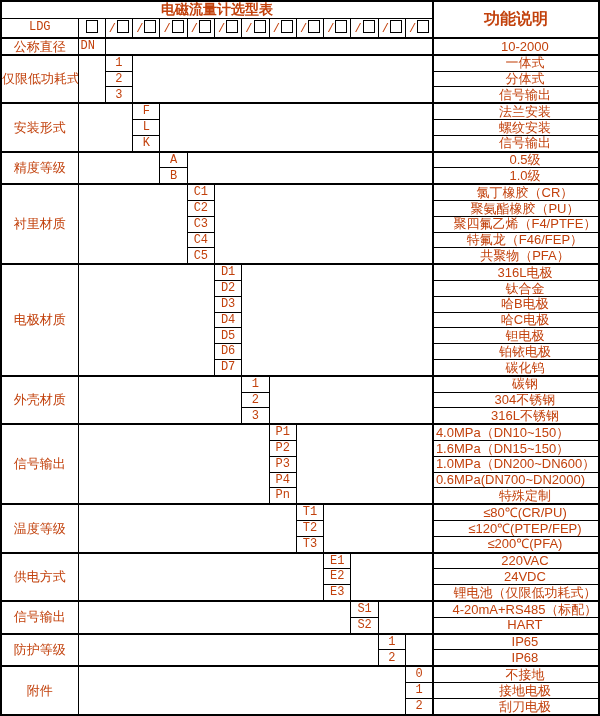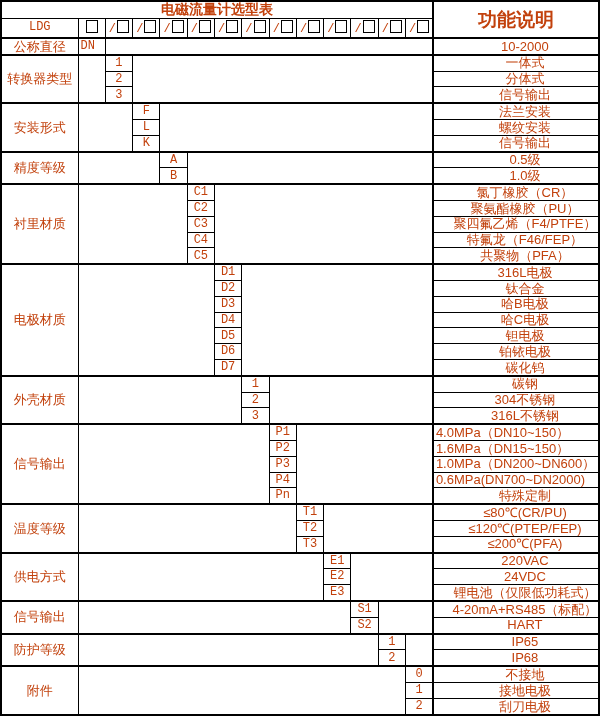--- a/index.html
+++ b/index.html
@@ -12,21 +12,21 @@
   }
   td{
     border:1px solid #000;padding:0;margin:0;
     text-align:center;vertical-align:middle;
     overflow:hidden;white-space:nowrap;line-height:1.05;
   }
   tr.t1{height:17px;}
   tr.t2{height:20px;padding-left:28px;}
   tr.gt > td{border-top:2px solid #000;}
   .title{font-size:14px;font-weight:bold;}
-  .func{font-size:19px;font-weight:bold;border-left:2px solid #000;}
+  .func{font-size:16px;font-weight:bold;border-left:2px solid #000;}
   .lbl{font-size:13px;margin-left:34px;}
   .code{font-family:"Liberation Mono","DejaVu Sans Mono",monospace;font-size:12px;}
   .desc{font-size:13px;border-left:2px solid #000;padding-left:18px;}
   .la{text-align:left;padding-left:2px;}
   .slot .sl{font-family:"Liberation Mono","DejaVu Sans Mono",monospace;font-size:12px;}
   .box{display:inline-block;width:10px;height:11px;border:1px solid #000;vertical-align:-1px;margin-left:1px;}
 </style>
 </head>
 <body>
 
@@ -74,21 +74,21 @@
   </tr>
 
   <tr class="gt">
     <td class="lbl">公称直径</td>
     <td class="code la">DN</td>
     <td class="sp" colspan="12"></td>
     <td class="desc">10-2000</td>
   </tr>
 
   <tr class="gt">
-    <td class="lbl" rowspan="3">转换器类型</td>
+    <td class="lbl" rowspan="3">仅限低功耗式</td>
     <td class="sp" rowspan="3"></td>
     <td class="code">1</td>
     <td class="sp" rowspan="3" colspan="11"></td>
     <td class="desc">一体式</td>
   </tr>
   <tr>
           <td class="code">2</td>
           <td class="desc">分体式</td>
         </tr>
   <tr>

